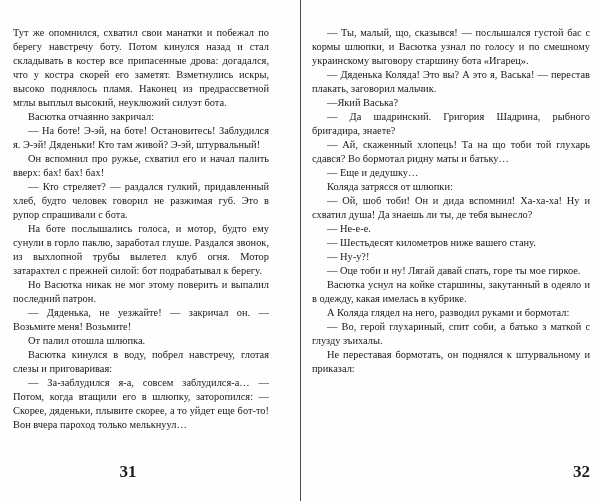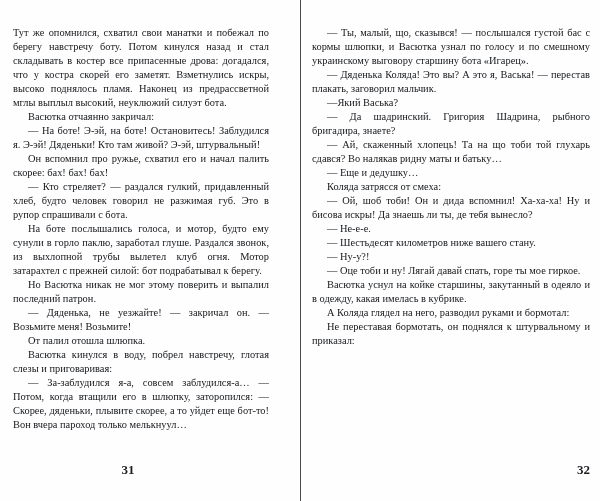--- a/index.html
+++ b/index.html
@@ -77,66 +77,67 @@
 
   .textblock p {
     margin: 0;
     text-indent: 15px;
   }
   .textblock p.noindent { text-indent: 0; }
 
   .folio {
     position: absolute;
     font-family: "Liberation Serif", "DejaVu Serif", serif;
-    font-size: 13px;
+    font-size: 17px;
     font-weight: 700;
     color: #1b1d21;
     z-index: 5;
   }
   .page-left  .folio { left: 0; width: 256px; top: 462px; text-align: center; }
   .page-right .folio { left: 0; width: 290px; top: 462px; text-align: right; }
 </style>
 </head>
 <body>
 
 <div class="scan">
 
   <div class="page page-left">
     <div class="textblock">
       <p class="noindent">Тут же опомнился, схватил свои манатки и по­бежал по берегу навстречу боту. Потом кинулся назад и стал складывать в костер все припасенные дрова: догадался, что у костра скорей его заметят. Взметнулись искры, высоко поднялось пламя. На­конец из предрассветной мглы выплыл высокий, неуклюжий силуэт бота.</p>
       <p>Васютка отчаянно закричал:</p>
       <p>— На боте! Э-эй, на боте! Остановитесь! Заблу­дился я. Э-эй! Дяденьки! Кто там живой? Э-эй, штурвальный!</p>
-      <p>Он вспомнил про ружье, схватил его и начал палить скорее: бах! бах! бах!</p>
+      <p>Он вспомнил про ружье, схватил его и начал палить вверх: бах! бах! бах!</p>
       <p>— Кто стреляет? — раздался гулкий, придав­ленный хлеб, будто человек говорил не разжимая губ. Это в рупор спрашивали с бота.</p>
       <p>На боте послышались голоса, и мотор, будто ему сунули в горло паклю, заработал глуше. Раз­дался звонок, из выхлопной трубы вылетел клуб огня. Мотор затарахтел с прежней силой: бот под­рабатывал к берегу.</p>
       <p>Но Васютка никак не мог этому поверить и вы­палил последний патрон.</p>
       <p>— Дяденька, не уезжайте! — закричал он. — Возьмите меня! Возьмите!</p>
       <p>От палил отошла шлюпка.</p>
       <p>Васютка кинулся в воду, побрел навстречу, гло­тая слезы и приговаривая:</p>
       <p>— За-заблудился я-а, совсем заблудился-а… — Потом, когда втащили его в шлюпку, заторопил­ся: — Скорее, дяденьки, плывите скорее, а то уйдет еще бот-то! Вон вчера пароход только мелькну­ул…</p>
     </div>
     <div class="folio">31</div>
   </div>
 
   <div class="page page-right">
     <div class="textblock">
       <p>— Ты, малый, що, сказывся! — послышался гу­стой бас с кормы шлюпки, и Васютка узнал по го­лосу и по смешному украинскому выговору стар­шину бота «Игарец».</p>
       <p>— Дяденька Коляда! Это вы? А это я, Васька! — перестав плакать, заговорил мальчик.</p>
       <p>—Який Васька?</p>
       <p>— Да шадринский. Григория Шадрина, рыбно­го бригадира, знаете?</p>
-      <p>— Ай, скаженный хлопець! Та на що тоби той глухарь сдався? Во налякав ридну маты и батьку…</p>
+      <p>— Ай, скаженный хлопець! Та на що тоби той глухарь сдався? Во бормотал ридну маты и батьку…</p>
       <p>— Еще и дедушку…</p>
-      <p>Коляда затрясся от смеха:</p>
-      <p>— Ой, шоб тоби! Он и дида вспомнил! Ха-ха-ха! Ну и бисова искры! Да знаешь ли ты, де тебя вы­несло?</p>
+      <p>Коляда затрясся от шлюпки:</p>
+      <p>— Ой, шоб тоби! Он и дида вспомнил! Ха-ха-ха! Ну и схватил душа! Да знаешь ли ты, де тебя вы­несло?</p>
       <p>— Не-е-е.</p>
       <p>— Шестьдесят километров ниже вашего стану.</p>
       <p>— Ну-у?!</p>
       <p>— Оце тоби и ну! Лягай давай спать, горе ты мое гиркое.</p>
       <p>Васютка уснул на койке старшины, закутан­ный в одеяло и в одежду, какая имелась в кубрике.</p>
       <p>А Коляда глядел на него, разводил руками и бормотал:</p>
+      <p>— Во, герой глухариный, спит соби, а батько з маткой с глузду зъихалы.</p>
       <p>Не переставая бормотать, он поднялся к штур­вальному и приказал:</p>
     </div>
     <div class="folio">32</div>
   </div>
 
   <div class="gutter"></div>
 
 
 </div>
 

